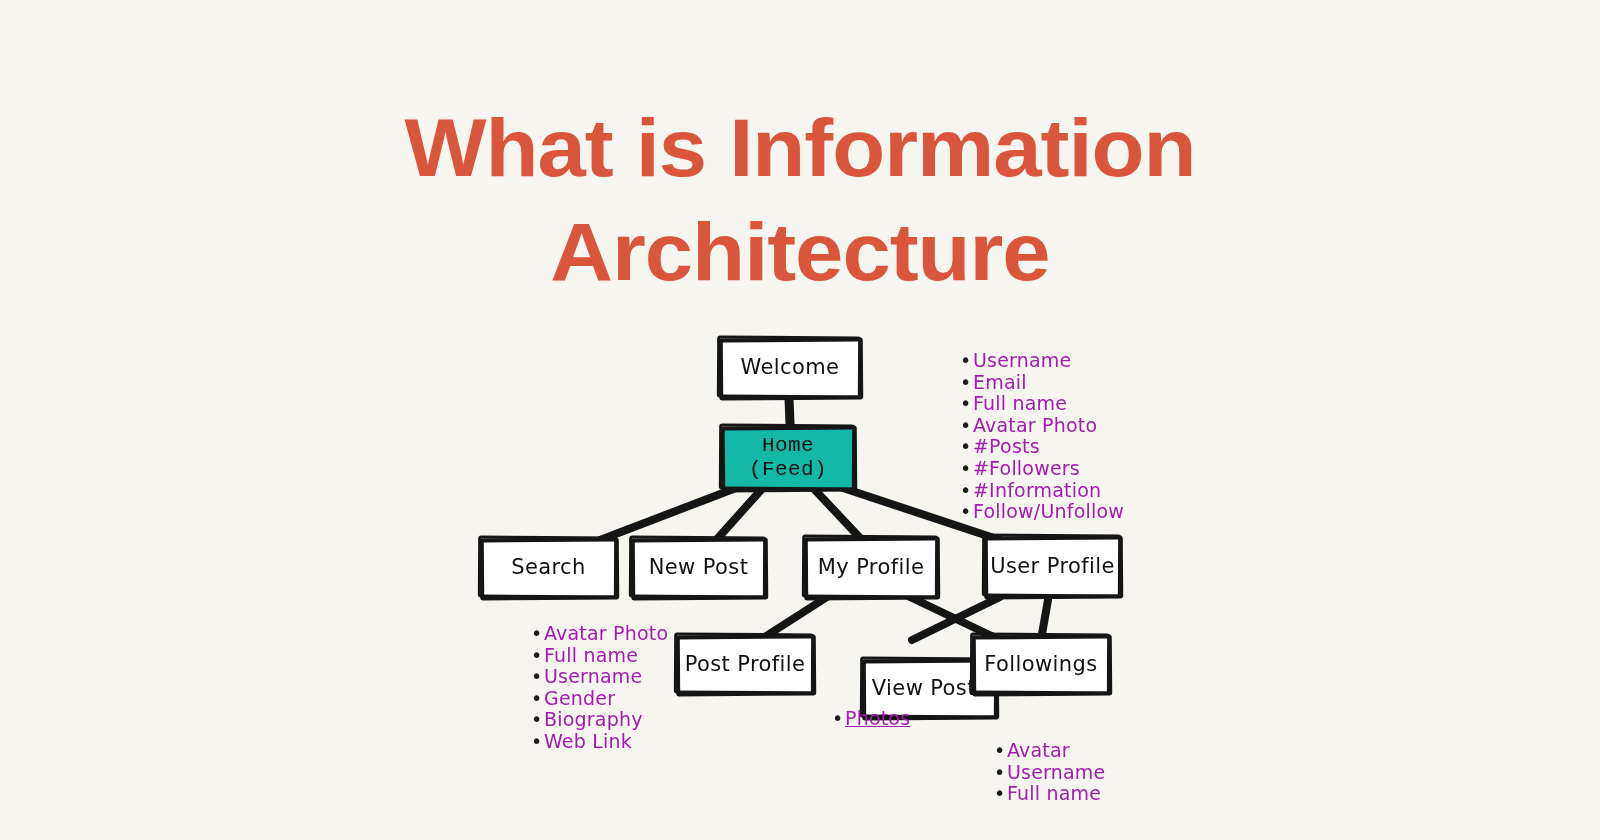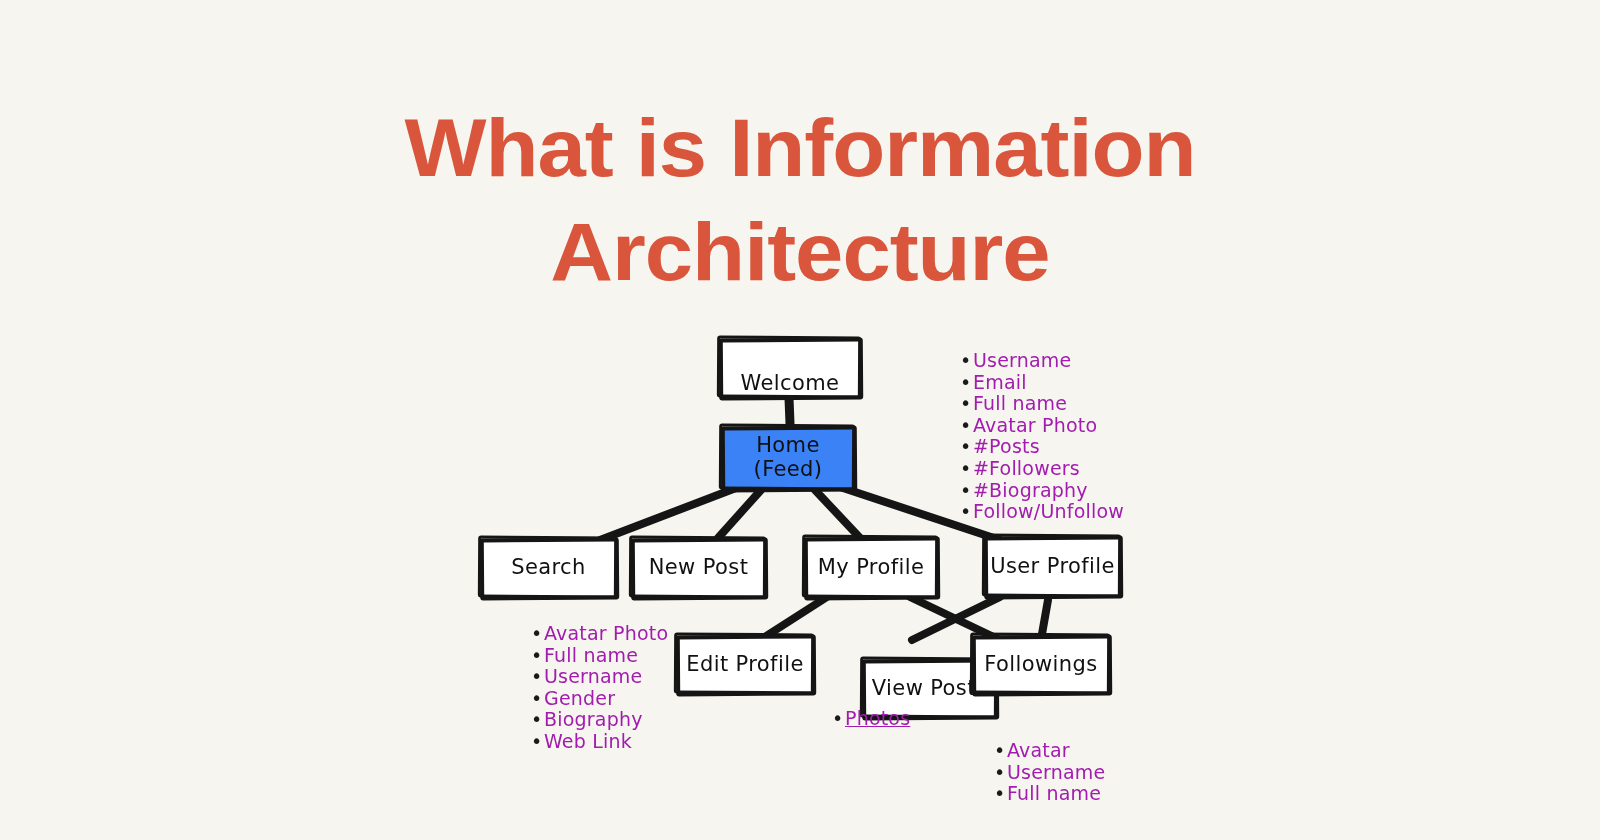--- a/index.html
+++ b/index.html
@@ -87,21 +87,21 @@
     border-radius: 3px;
     z-index: 1;
   }
   .node::before {
     transform: rotate(-0.45deg) translate(1px, 1px);
   }
   .node::after {
     transform: rotate(0.35deg) translate(-1px, -1px);
     border-width: 3px;
   }
-  .node.green { background: #3b82f6; }
+  .node.green { background: #14b8a6; font-family: Liberation Mono, monospace; }
   .node.green .node-label { color: #101010; }
 
   
   .bullets {
     position: absolute;
     font-family: "DejaVu Sans", sans-serif;
     font-size: 19px;
     color: #a21caf;
     line-height: 21.6px;
     letter-spacing: 0.2px;
@@ -144,21 +144,21 @@
       <path d="M827,597 L760,640" stroke-width="8"></path>
 
       <path d="M910,597 L1000,640" stroke-width="8"></path>
 
       <path d="M1000,597 L912,640" stroke-width="8"></path>
 
       <path d="M1048,600 L1042,634" stroke-width="8"></path>
     </g>
   </svg>
 
-  <div class="node" style="left:721px; top:340px; width:138px; height:56px;align-items:flex-end;">
+  <div class="node" style="left:721px; top:340px; width:138px; height:56px;">
     <span class="node-label">Welcome</span>
   </div>
 
   <div class="node green" style="left:723px; top:428px; width:130px; height:60px;">
     <span class="node-label">
       <span>Home</span><br>
       <span>(Feed)</span>
     </span>
   </div>
 
@@ -172,39 +172,39 @@
 
   <div class="node" style="left:806px; top:539px; width:130px; height:57px;">
     <span class="node-label">My Profile</span>
   </div>
 
   <div class="node" style="left:986px; top:538px; width:133px; height:57px;">
     <span class="node-label">User Profile</span>
   </div>
 
   <div class="node" style="left:678px; top:637px; width:134px; height:55px;">
-    <span class="node-label">Edit Profile</span>
+    <span class="node-label">Post Profile</span>
   </div>
 
   <div class="node" style="left:824px; top:661px; width:131px; height:55px;margin-left:40px;">
     <span class="node-label">View Posts</span>
   </div>
 
   <div class="node" style="left:974px; top:637px; width:134px; height:55px;">
     <span class="node-label">Followings</span>
   </div>
 
   <div class="bullets" style="left:960px; top:350px;">
     <span class="bullet-row">Username</span>
     <span class="bullet-row">Email</span>
     <span class="bullet-row">Full name</span>
     <span class="bullet-row">Avatar Photo</span>
     <span class="bullet-row">#Posts</span>
     <span class="bullet-row">#Followers</span>
-    <span class="bullet-row">#Biography</span>
+    <span class="bullet-row">#Information</span>
     <span class="bullet-row">Follow/Unfollow</span>
   </div>
 
   <div class="bullets" style="left:531px; top:623px;">
     <span class="bullet-row">Avatar Photo</span>
     <span class="bullet-row">Full name</span>
     <span class="bullet-row">Username</span>
     <span class="bullet-row">Gender</span>
     <span class="bullet-row">Biography</span>
     <span class="bullet-row">Web Link</span>

